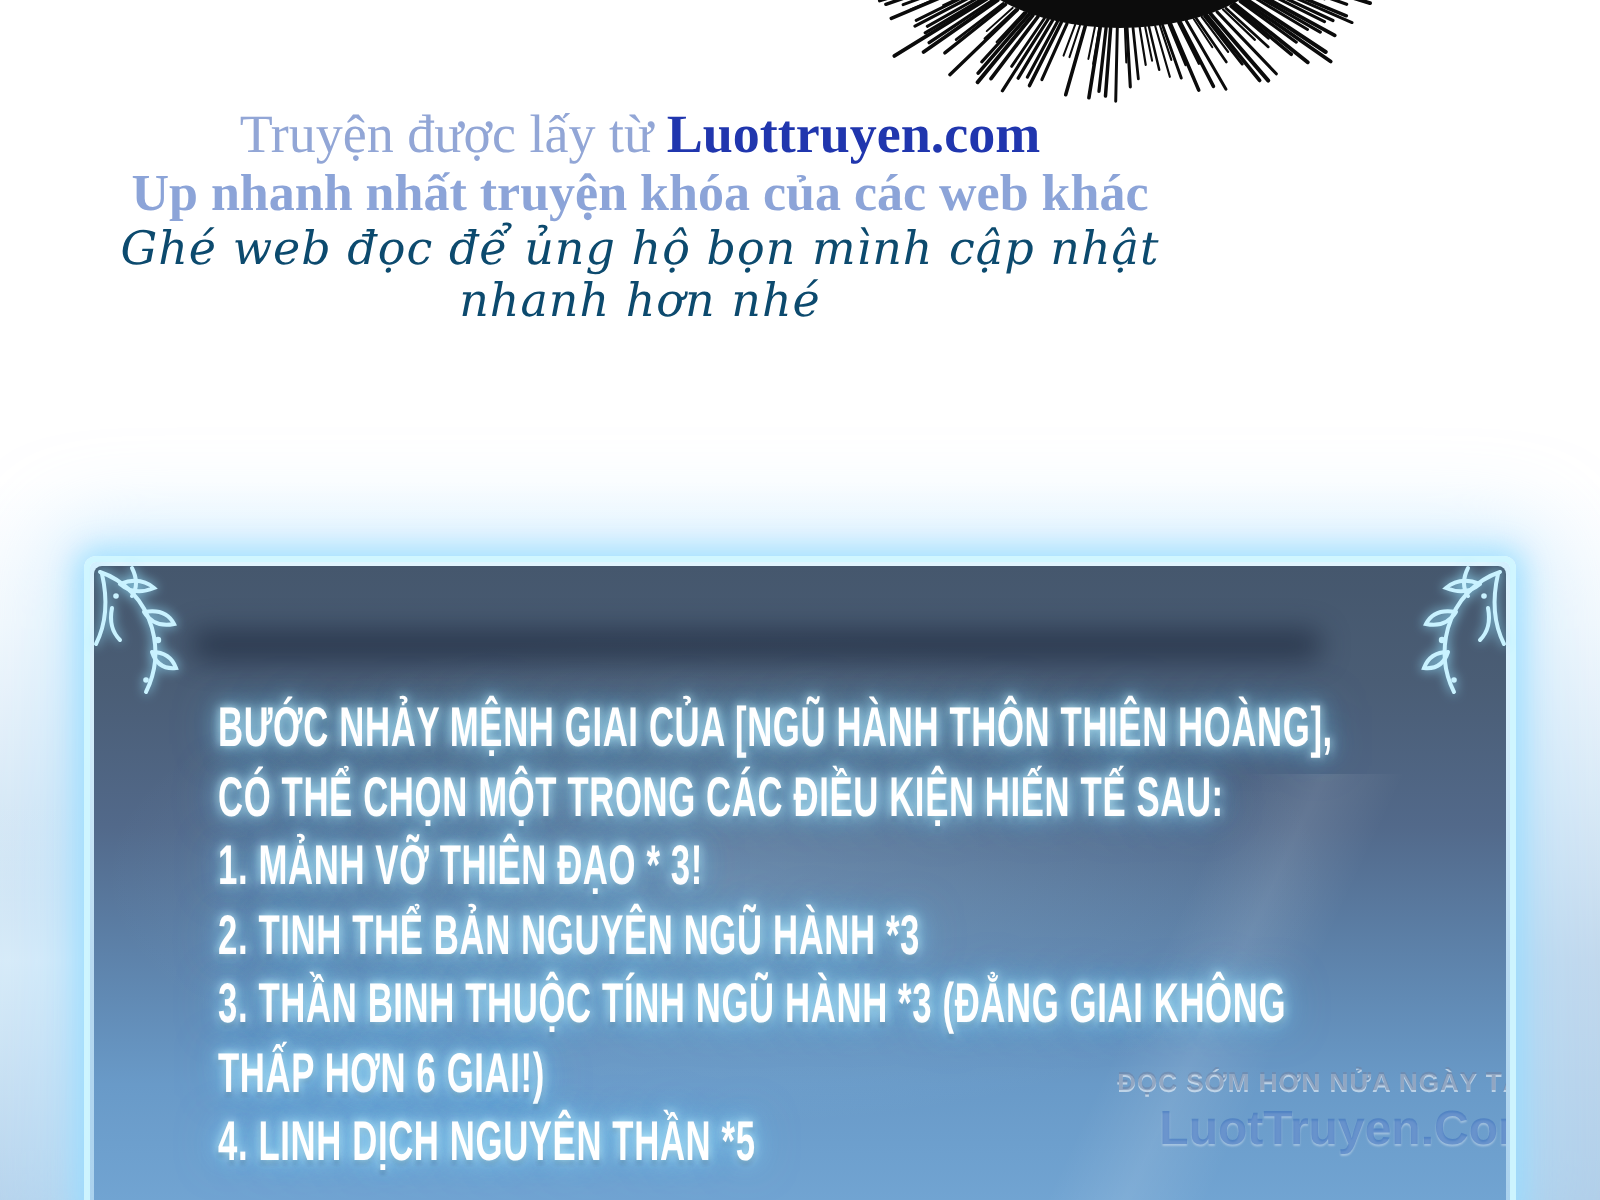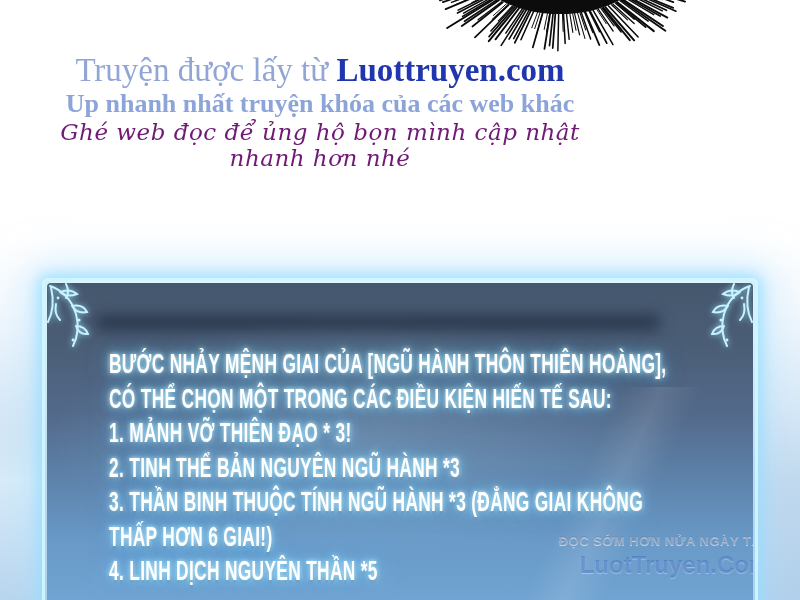--- a/index.html
+++ b/index.html
@@ -5,26 +5,26 @@
   html,body{margin:0;padding:0;}
   body{
     width:800px;height:600px;overflow:hidden;position:relative;
     font-family:"Liberation Sans",sans-serif;
     background:linear-gradient(180deg,#ffffff 0%,#ffffff 40%,#f4f9fd 52%,#dcebf7 66%,#c3d9ed 80%,#b2cfe9 100%);
   }
   
   .burst{position:absolute;left:410px;top:0;width:300px;height:62px;}
   
   .credits{position:absolute;left:20px;top:52px;width:600px;text-align:center;line-height:1.12;}
-  .credit-l1{font-family:"Liberation Serif","DejaVu Serif",serif;font-size:33px;color:#92a6d6;}
+  .credit-l1{font-family:"Liberation Serif","DejaVu Serif",serif;font-size:27px;color:#92a6d6;}
   .credit-l1 .brand{color:#2036ae;font-weight:bold;}
   .credit-l2{font-family:"Liberation Serif","DejaVu Serif",serif;font-size:26px;font-weight:bold;
     color:#8ca4d8;text-underline-offset:3px;margin-top:0px;}
   .credit-l3{font-family:"DejaVu Serif","Liberation Serif",serif;font-style:italic;font-size:23px;
-    color:#701a75;margin-top:2px;letter-spacing:.5px;}
+    color:#0c4a6e;margin-top:2px;letter-spacing:.5px;}
   
   .panel{
     position:absolute;left:42px;top:278px;width:716px;height:334px;
     border:3px solid rgba(205,245,255,.95);border-radius:6px;box-sizing:border-box;
     box-shadow:0 0 14px 4px rgba(150,220,255,.8),0 0 42px 14px rgba(175,225,255,.5),
                inset 0 0 14px rgba(150,220,255,.55);
   }
   .panel-fill{
     position:absolute;inset:2px;border-radius:4px;overflow:hidden;
     background:linear-gradient(180deg,#45576d 0%,#4a5d75 18%,#52698a 40%,#5d82aa 60%,#699ac8 80%,#72a5d3 100%);

